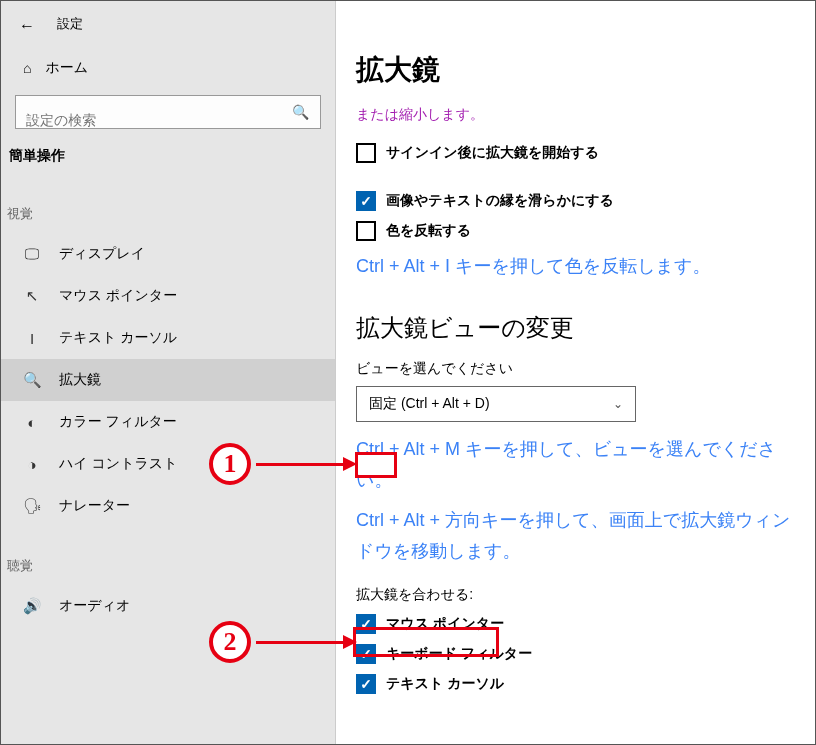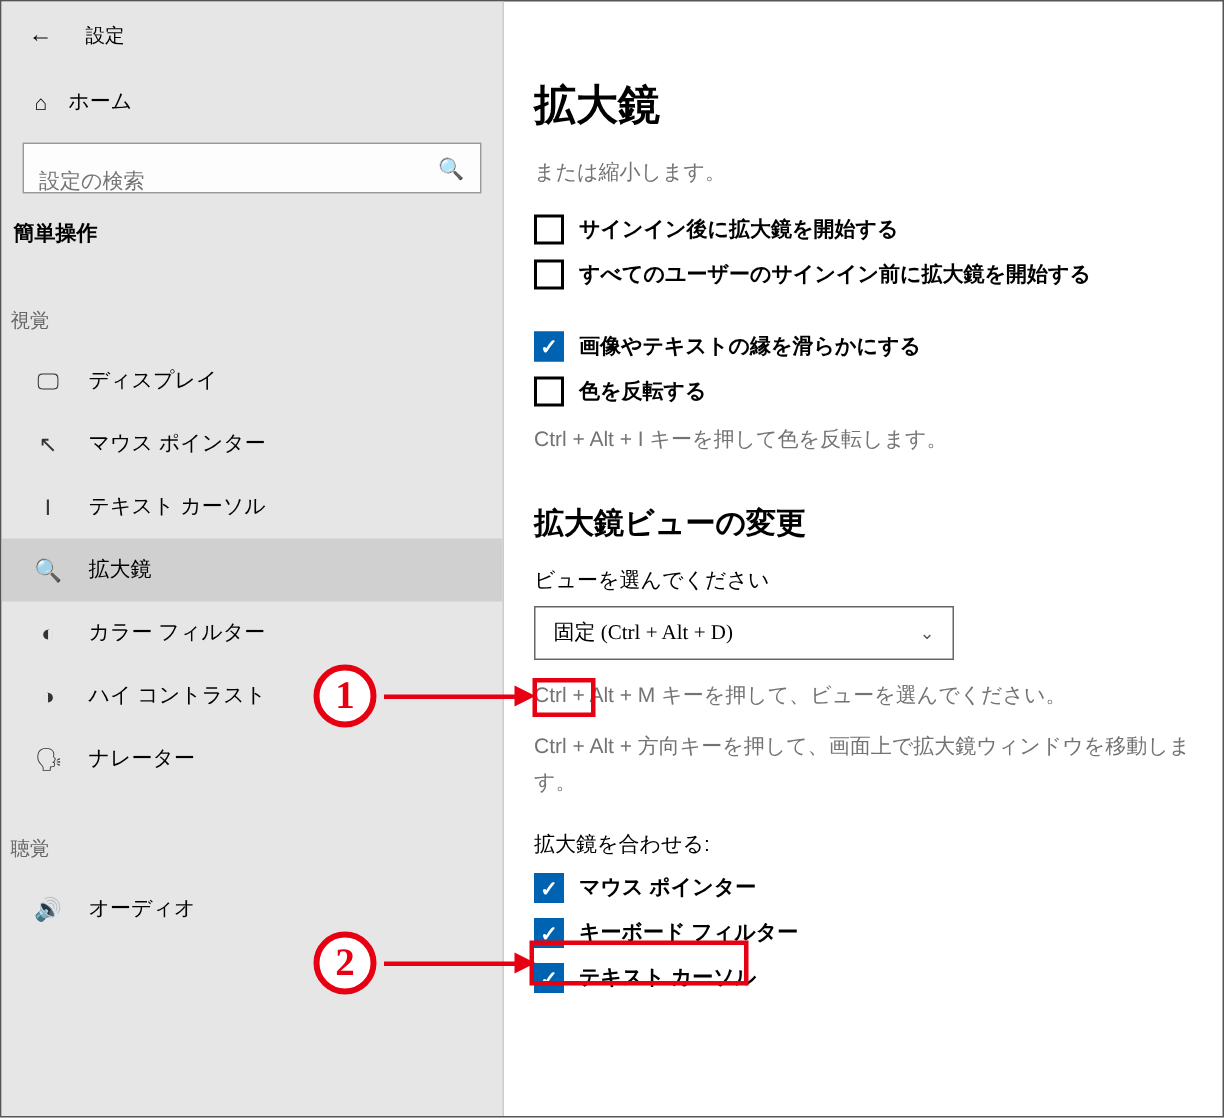--- a/index.html
+++ b/index.html
@@ -82,21 +82,21 @@
       padding: 20px 20px 0 20px;
       overflow: hidden;
       position: relative;
     }
     .page-title {
       font-size: 28px;
       font-weight: 600;
       margin-bottom: 14px;
       margin-top: 30px;
     }
-    .desc-text { font-size: 14px; color: #737373; margin-bottom: 18px; line-height: 1.6; }
+    .desc-text { font-size: 14px; color: #a21caf; margin-bottom: 18px; line-height: 1.6; }
     .checkbox-row {
       display: flex;
       align-items: center;
       gap: 10px;
       margin-bottom: 10px;
       cursor: pointer;
       font-weight: bold;
     }
     .checkbox {
       width: 20px;
@@ -106,38 +106,37 @@
       align-items: center;
       justify-content: center;
       font-size: 14px;
       background: #fff;
     }
     .checkbox.checked {
       background: #0063b1;
       border-color: #0063b1;
       color: #fff;
     }
-    .hint-text { color: #737373; font-size: 14px; margin: 8px 0 20px 0; line-height: 1.7; }
+    .hint-text { color: #3b82f6; font-size: 18px; margin: 8px 0 20px 0; line-height: 1.7; }
     .section-title {
-      font-size: 20px;
-      font-weight: 700;
+      font-size: 24px;
+      font-weight: 400;
       margin: 30px 0 16px 0;
     }
     .sub-label { font-size: 14px; margin-bottom: 8px; }
     .dropdown {
       border: 1px solid #666;
       padding: 8px 12px;
       width: 280px;
       display: flex;
       justify-content: space-between;
       align-items: center;
       cursor: pointer;
       margin-bottom: 12px;
       background: #fff;
-      font-family: Liberation Serif, serif;
     }
     .dropdown-chevron { font-size: 12px; color: #555; }
     .checkbox-group-label { font-size: 14px; margin: 18px 0 10px 0; }
     
     .annotation { position: absolute; pointer-events: none; z-index: 10; }
     .circle-num {
       width: 42px; height: 42px;
       border: 4px solid #e60012;
       border-radius: 50%;
       display: flex;
@@ -222,24 +221,20 @@
   </div>
 
   <div class="main">
     <div class="page-title">拡大鏡</div>
     <div class="desc-text">または縮小します。</div>
 
     <div class="checkbox-row">
       <span class="checkbox"></span>
       <span>サインイン後に拡大鏡を開始する</span>
     </div>
-    <div class="checkbox-row">
-      <span class="checkbox"></span>
-      <span>すべてのユーザーのサインイン前に拡大鏡を開始する</span>
-    </div>
 
     <div style="height:18px"></div>
 
     <div class="checkbox-row">
       <span class="checkbox checked">✓</span>
       <span>画像やテキストの縁を滑らかにする</span>
     </div>
     <div class="checkbox-row">
       <span class="checkbox"></span>
       <span>色を反転する</span>

